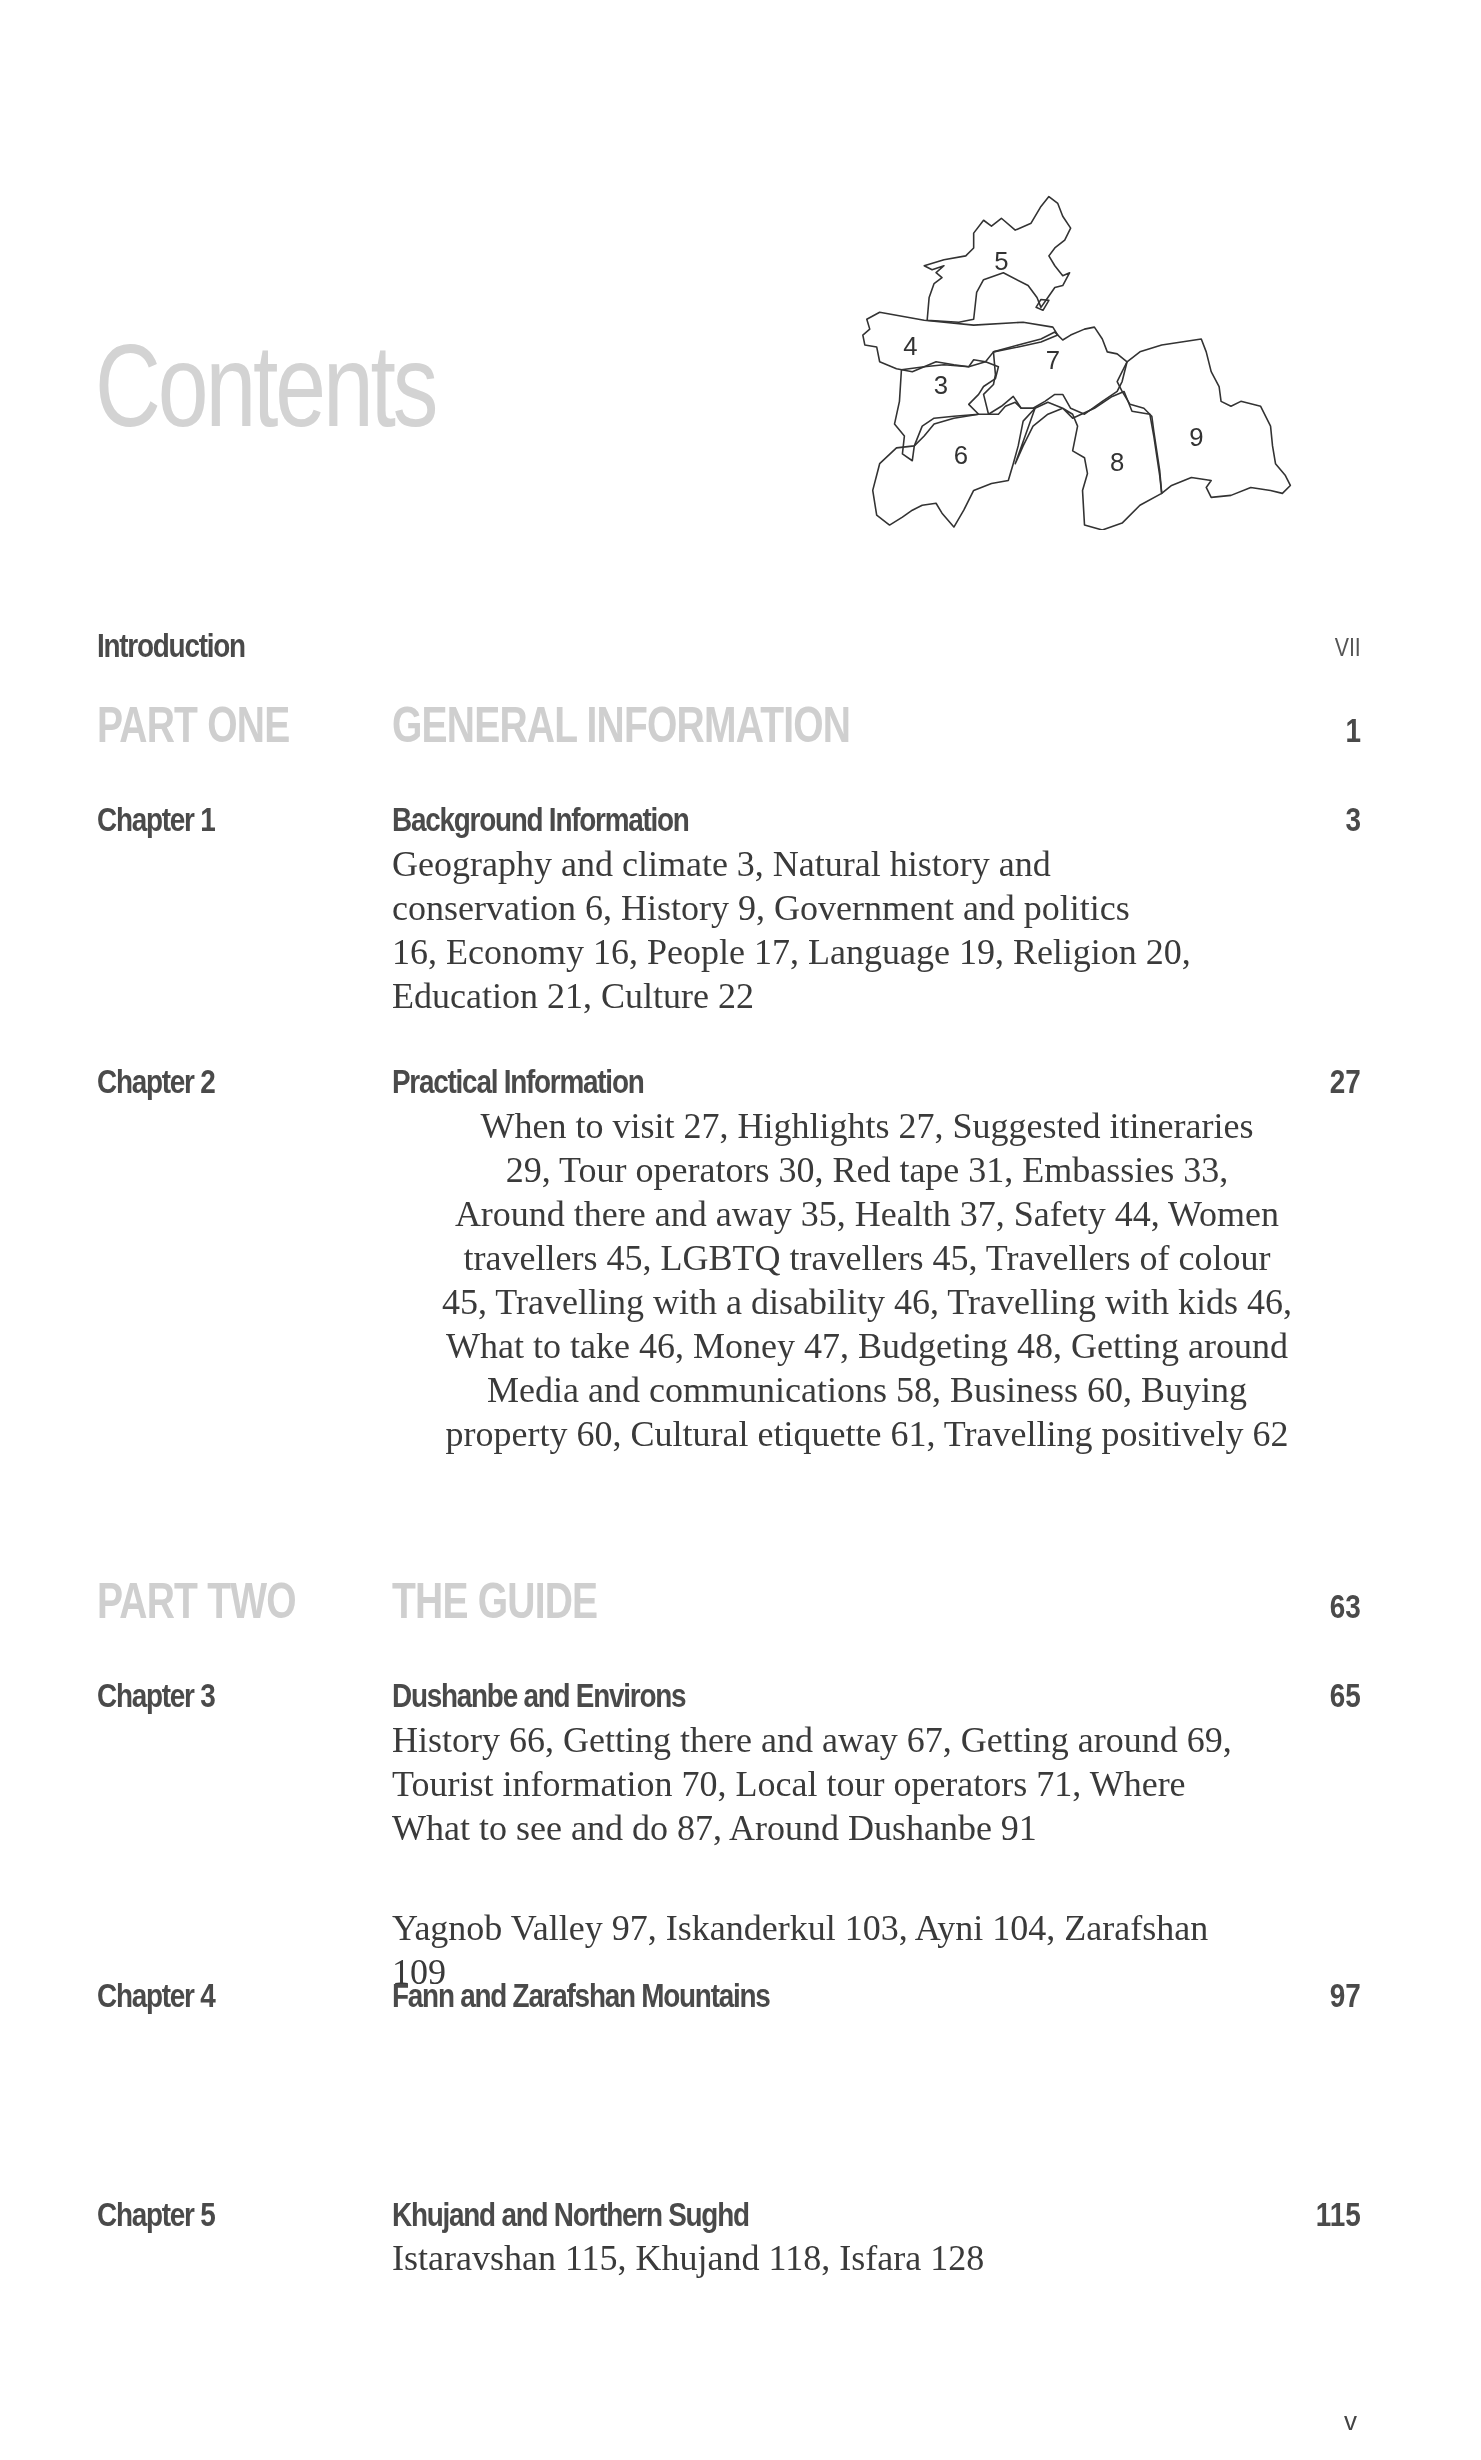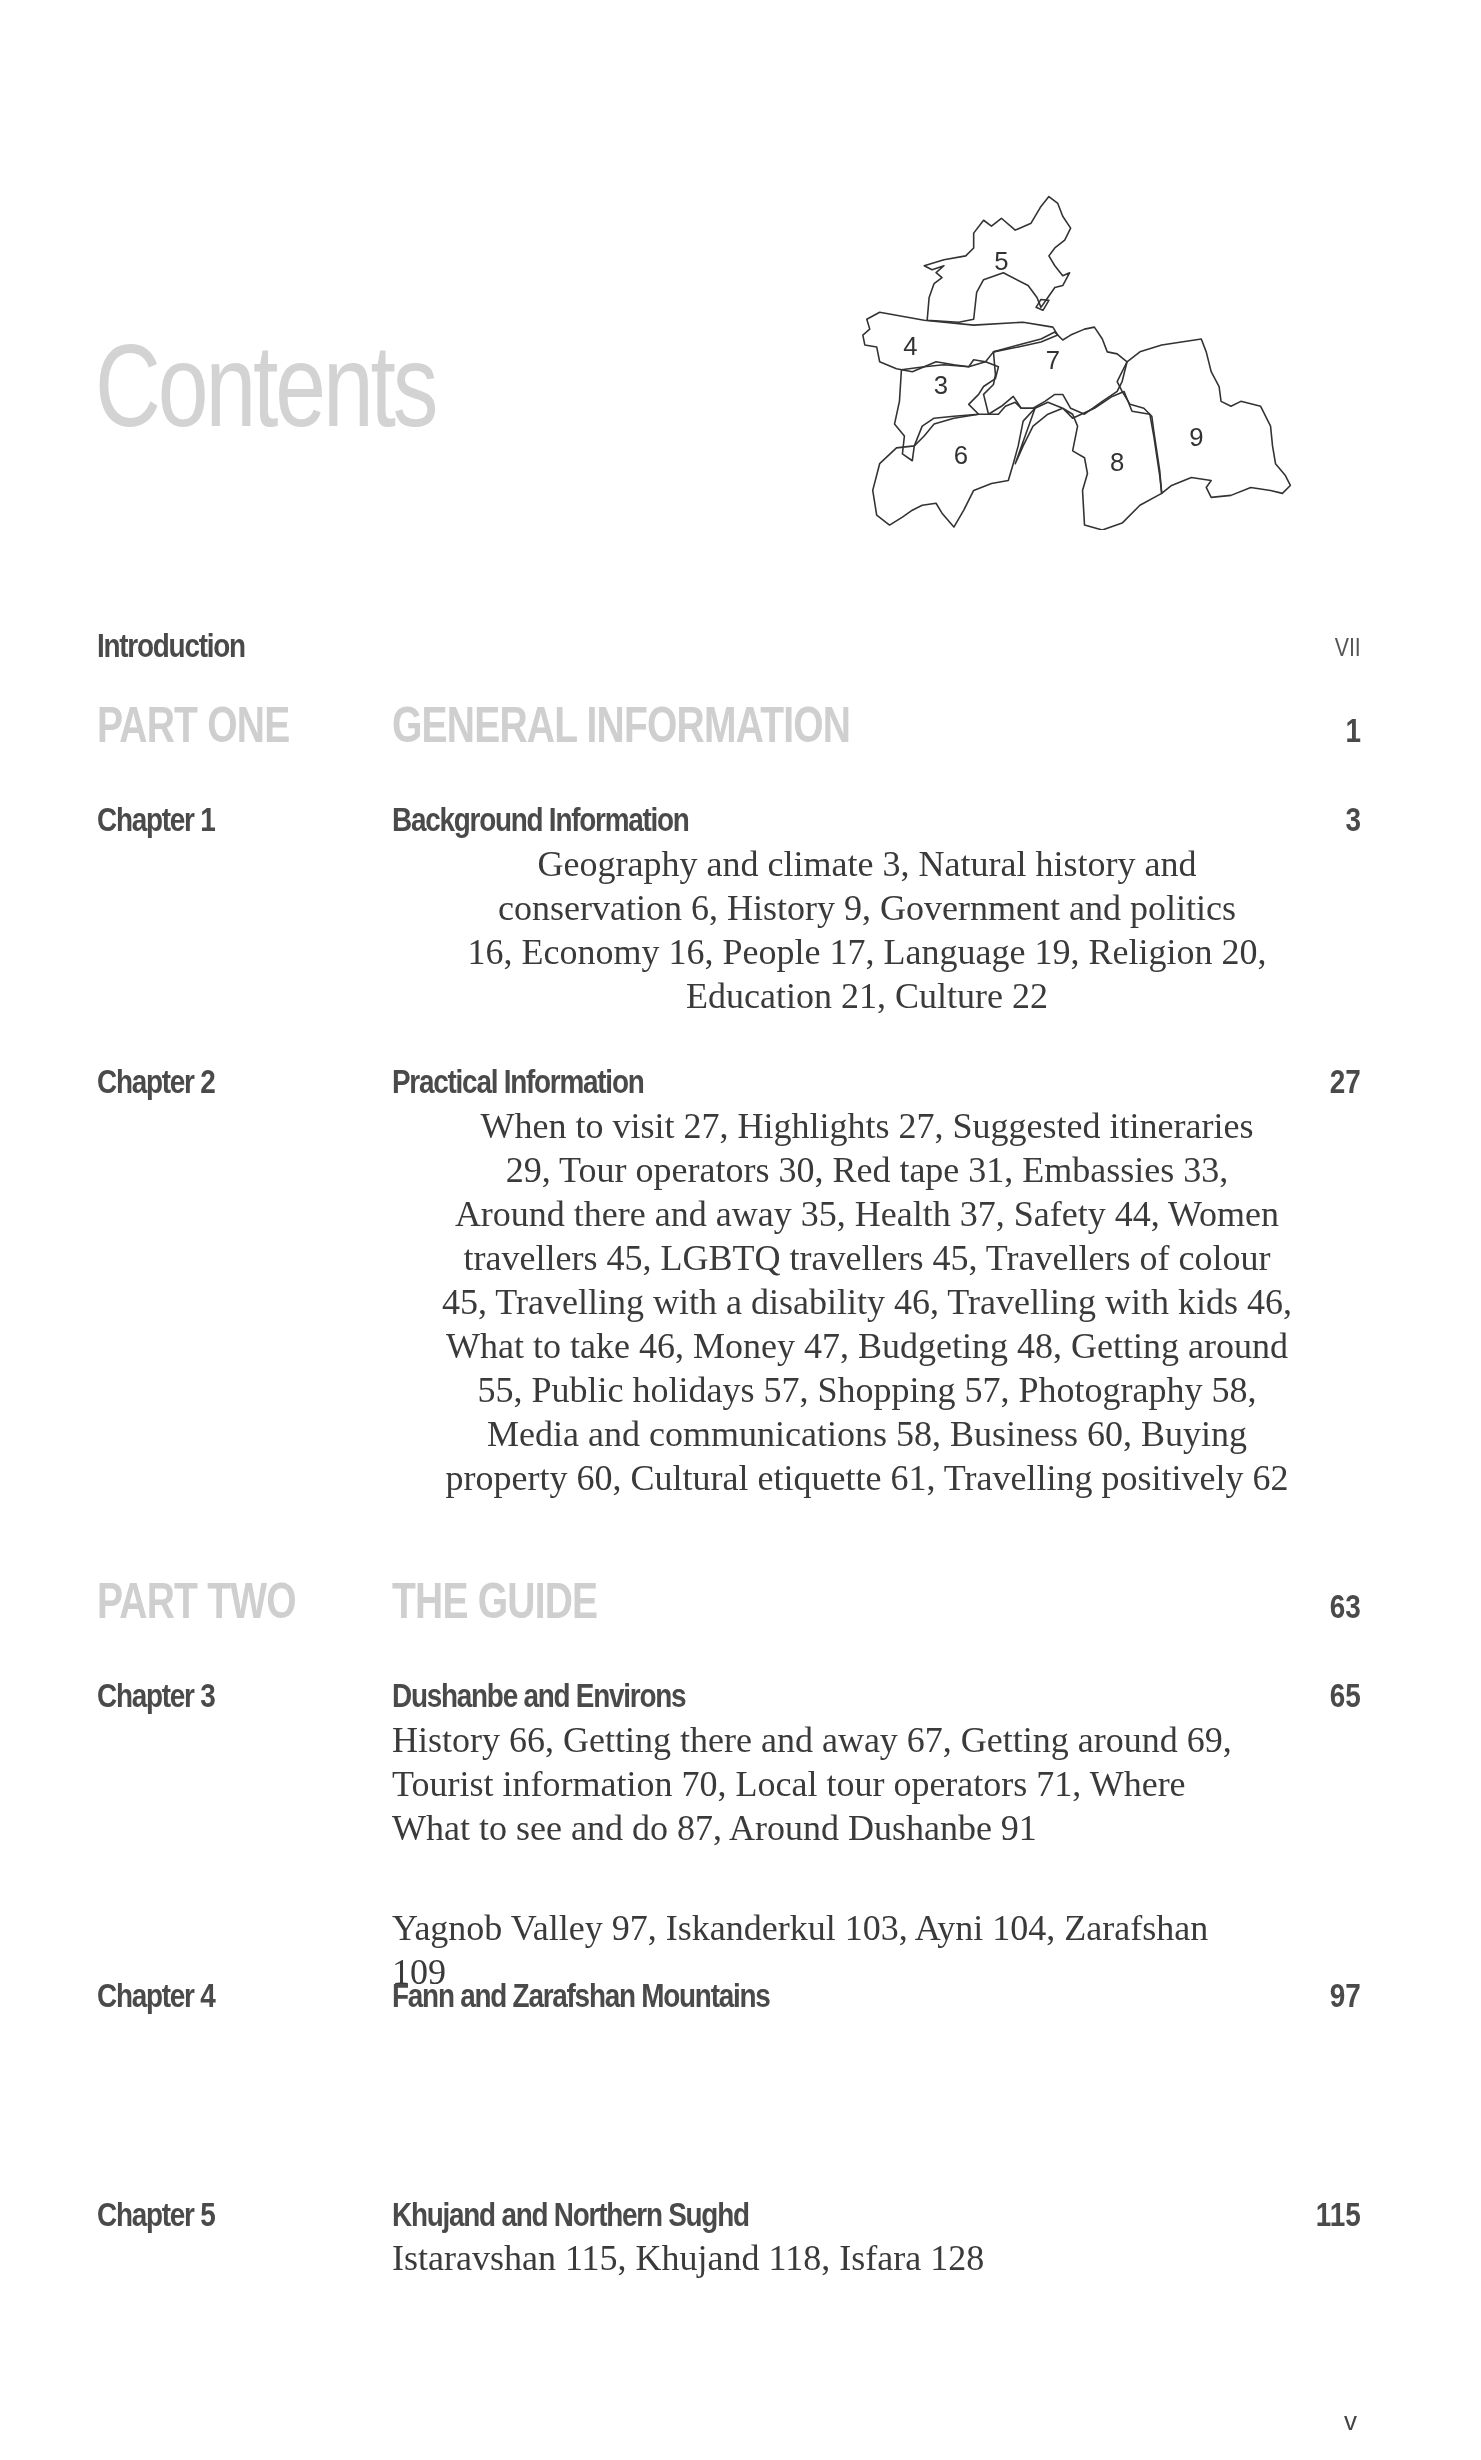--- a/index.html
+++ b/index.html
@@ -82,38 +82,37 @@
 <div class="abs label-col" style="left:97px; top:626px;">Introduction</div>
 <div class="abs pnum small" style="top:632px;">VII</div>
 
 <div class="abs part-col" style="left:97px; top:696px;">PART ONE</div>
 <div class="abs part-col" style="left:392px; top:696px;">GENERAL INFORMATION</div>
 <div class="abs pnum" style="top:711px;">1</div>
 
 <div class="abs label-col" style="left:97px; top:800px;">Chapter 1</div>
 <div class="abs head" style="left:392px; top:800px;">Background Information</div>
 <div class="abs pnum" style="top:800px;">3</div>
-<div class="abs body-text" style="top:842px;text-align:center;">
+<div class="abs body-text" style="top:842px;">
   <span class="ln">Geography and climate 3, Natural history and</span>
   <span class="ln">conservation 6, History 9, Government and politics</span>
   <span class="ln">16, Economy 16, People 17, Language 19, Religion 20,</span>
   <span class="ln">Education 21, Culture 22</span>
 </div>
 
 <div class="abs label-col" style="left:97px; top:1062px;">Chapter 2</div>
 <div class="abs head" style="left:392px; top:1062px;">Practical Information</div>
 <div class="abs pnum" style="top:1062px;">27</div>
 <div class="abs body-text" style="top:1104px;text-align:center;">
   <span class="ln">When to visit 27, Highlights 27, Suggested itineraries</span>
   <span class="ln">29, Tour operators 30, Red tape 31, Embassies 33,</span>
   <span class="ln">Around there and away 35, Health 37, Safety 44, Women</span>
   <span class="ln">travellers 45, LGBTQ travellers 45, Travellers of colour</span>
   <span class="ln">45, Travelling with a disability 46, Travelling with kids 46,</span>
   <span class="ln">What to take 46, Money 47, Budgeting 48, Getting around</span>
-  <span class="ln">55, Public holidays 57, Shopping 57, Photography 58,</span>
   <span class="ln">Media and communications 58, Business 60, Buying</span>
   <span class="ln">property 60, Cultural etiquette 61, Travelling positively 62</span>
 </div>
 
 <div class="abs part-col" style="left:97px; top:1572px;">PART TWO</div>
 <div class="abs part-col" style="left:392px; top:1572px;">THE GUIDE</div>
 <div class="abs pnum" style="top:1587px;">63</div>
 
 <div class="abs label-col" style="left:97px; top:1676px;">Chapter 3</div>
 <div class="abs head" style="left:392px; top:1676px;">Dushanbe and Environs</div>

